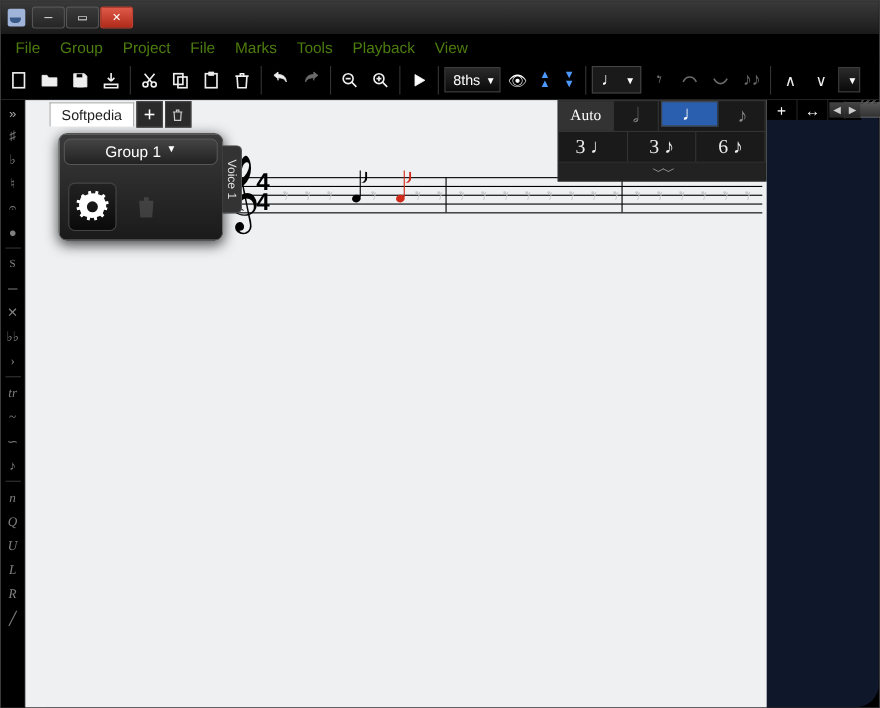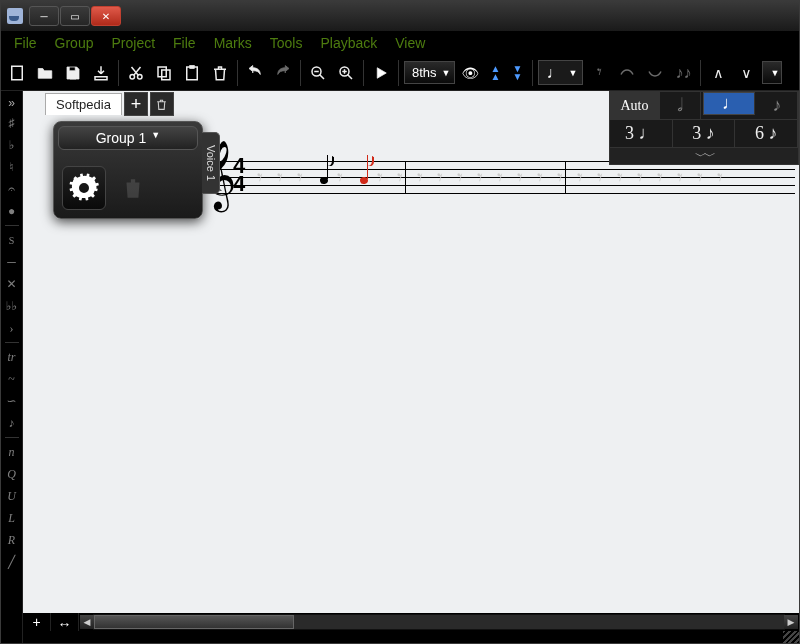--- a/index.html
+++ b/index.html
@@ -32,21 +32,21 @@
 .notebox{height:25px;border:1px solid #444;display:flex;align-items:center;padding:0 5px 0 8px;margin:0 2px;background:#1a1a1a;color:#fff;}
 .notebox .tri{margin-left:6px;font-size:9px;}
 .chev{width:28px;height:28px;display:flex;align-items:center;justify-content:center;color:#eee;font-size:14px;}
 
 .body-row { flex:1; display:flex; min-height:0; }
 .left-tool { width:22px; background:#000; display:flex; flex-direction:column; align-items:center; padding-top:2px; gap:4px; border-right:1px solid #222;}
 .lt{width:18px;height:18px;color:#aaa;font-size:12px;display:flex;align-items:center;justify-content:center;opacity:0.75;font-family:serif;}
 .lt-div{width:14px;height:1px;background:#333;margin:1px 0;}
 .expand-grip{color:#aaa;font-size:12px;margin-top:3px;}
 
-.canvas-wrap{flex:1;display:flex;flex-direction:column;background:#ffffff;}
+.canvas-wrap{flex:1;display:flex;flex-direction:row;background:#0f172a;border-radius:21px;}
 .canvas{flex:1;background:#eef0f2;position:relative;overflow:hidden;}
 
 .tab-strip{position:absolute;left:22px;top:0;display:flex;align-items:center;height:26px;z-index:5;}
 .tab{background:#fff;border:1px solid #aaa;border-bottom:none;padding:3px 10px;font-size:13px;color:#222;}
 .tab-add{width:24px;height:24px;background:#2a2a2a;display:flex;align-items:center;justify-content:center;color:#fff;font-size:18px;margin-left:2px;border:1px solid #444;}
 .tab-del{width:24px;height:24px;background:#2a2a2a;display:flex;align-items:center;justify-content:center;margin-left:2px;border:1px solid #444;}
 .tab-del svg{width:13px;height:13px;}
 
 .group-panel{position:absolute;left:30px;top:30px;width:150px;background:linear-gradient(#3a3a3a,#1a1a1a);border:1px solid #555;border-radius:8px;padding:4px;box-shadow:0 3px 12px rgba(0,0,0,0.7);z-index:4;}
 .group-head{background:linear-gradient(#444,#222);border:1px solid #555;border-radius:6px;color:#fff;text-align:center;padding:3px 0;font-size:14px;margin-bottom:12px;display:flex;justify-content:center;gap:5px;}

